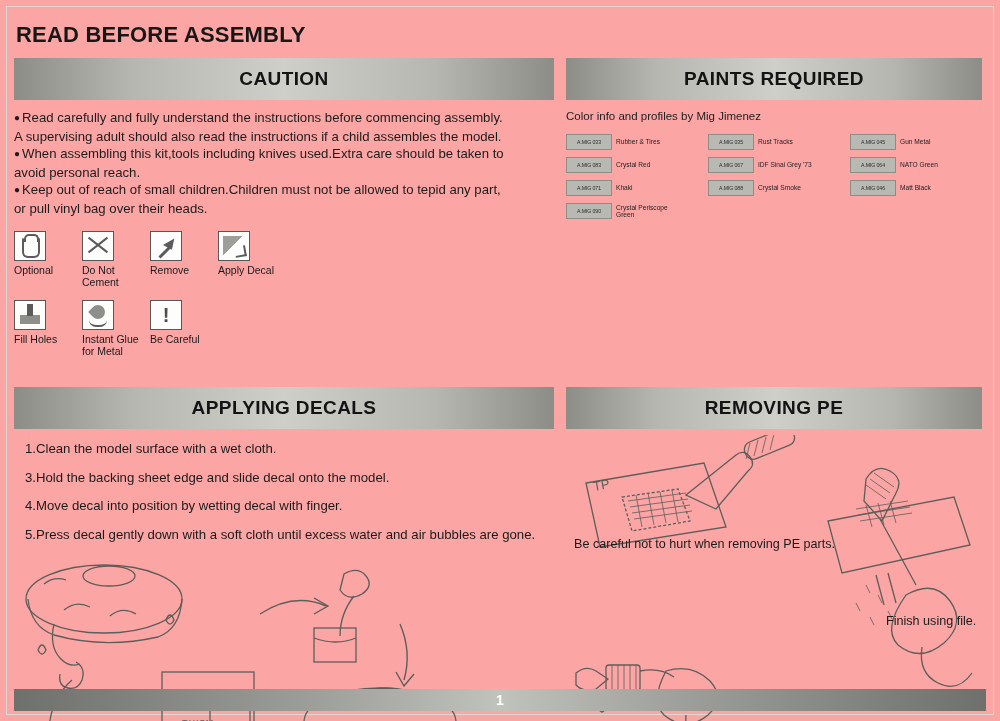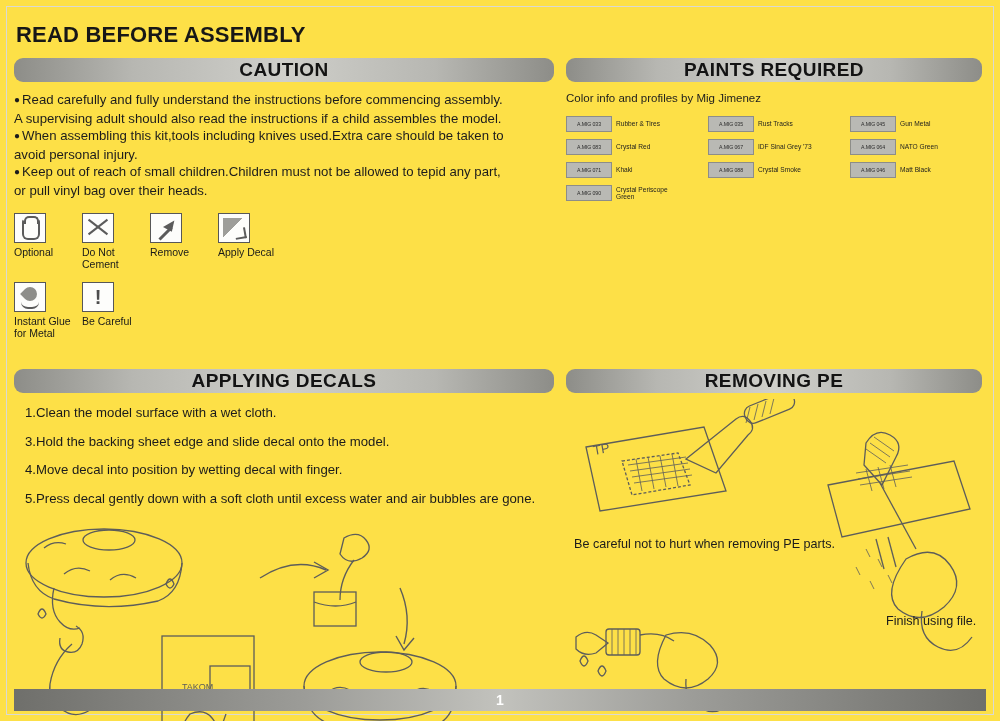--- a/index.html
+++ b/index.html
@@ -11,21 +11,21 @@
     width: 1000px;
     height: 721px;
     font-family: "Liberation Sans", sans-serif;
     color: #1b1b1b;
     overflow: hidden;
   }
   .page {
     position: relative;
     width: 1000px;
     height: 721px;
-    background: #fde047;
+    background: #fca5a5;
     box-sizing: border-box;
   }
   
   .scan-border {
     position: absolute;
     left: 6px; top: 6px; right: 6px; bottom: 6px;
     border: 1px solid #d9d9d4;
     pointer-events: none;
   }
   .content {
@@ -38,30 +38,29 @@
   .main-title {
     font-size: 22px;
     font-weight: bold;
     letter-spacing: 0.2px;
     color: #171717;
     margin: 0 0 10px 2px;
   }
 
   
   .banner {
-    height: 24px;
+    height: 42px;
     background: linear-gradient(to right, #8d8d88 0%, #b7b7b2 22%, #cfcfca 50%, #b7b7b2 78%, #8d8d88 100%);
     display: flex;
     align-items: center;
     justify-content: center;
     color: #131313;
     font-size: 19px;
     font-weight: bold;
     letter-spacing: 0.4px;
-    border-radius: 9px;
   }
 
   .row-top {
     display: flex;
     gap: 12px;
   }
   .col-left { width: 540px; }
   .col-right { width: 416px; }
 
   
@@ -298,41 +297,45 @@
 
     <div class="row-top">
 
       <div class="col-left">
         <div class="banner">CAUTION</div>
 
         <div class="caution-body">
           <p class="bullet">Read carefully and fully understand the instructions before commencing assembly.</p>
           <p>A supervising adult should also read the instructions if a child assembles the model.</p>
           <p class="bullet">When assembling this kit,tools including knives used.Extra care should be taken to</p>
-          <p>avoid personal injury.</p>
+          <p>avoid personal reach.</p>
           <p class="bullet">Keep out of reach of small children.Children must not be allowed to tepid any part,</p>
           <p>or pull vinyl bag over their heads.</p>
         </div>
 
         <div class="symbols">
           <div class="symbol">
             <div class="sym-box g-optional"></div>
             <div class="sym-label">Optional</div>
           </div>
           <div class="symbol">
             <div class="sym-box g-cross"></div>
             <div class="sym-label">Do Not Cement</div>
           </div>
           <div class="symbol">
             <div class="sym-box g-knife"></div>
             <div class="sym-label">Remove</div>
           </div>
           <div class="symbol">
             <div class="sym-box g-decal"></div>
             <div class="sym-label">Apply Decal</div>
+          </div>
+          <div class="symbol">
+            <div class="sym-box g-fill"></div>
+            <div class="sym-label">Fill Holes</div>
           </div>
           <div class="symbol">
             <div class="sym-box g-glue"></div>
             <div class="sym-label" style="white-space:pre-line">Instant Glue
 for Metal</div>
           </div>
           <div class="symbol">
             <div class="sym-box g-careful">!</div>
             <div class="sym-label">Be Careful</div>
           </div>

